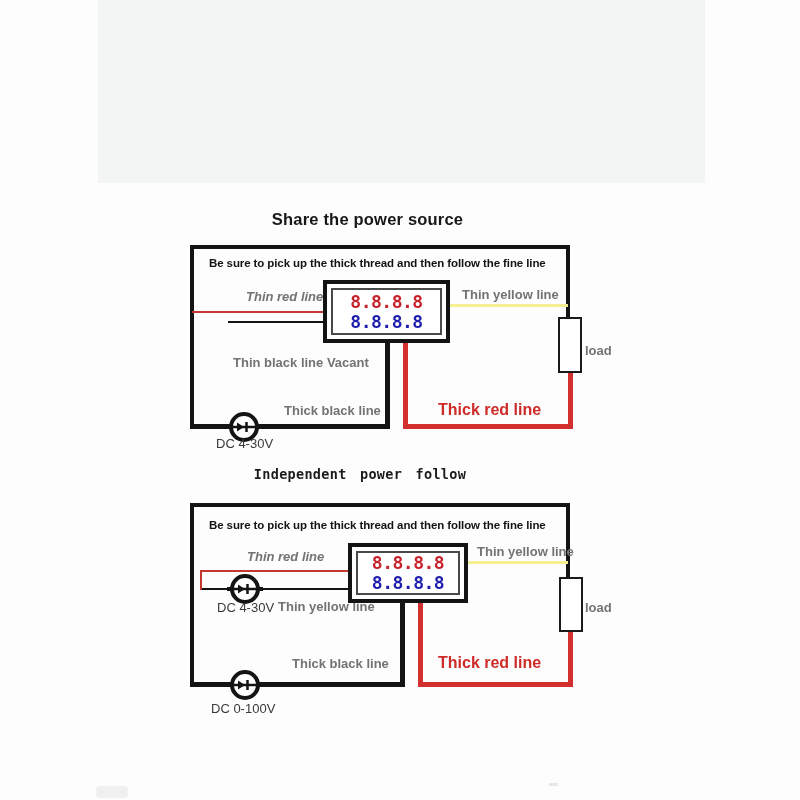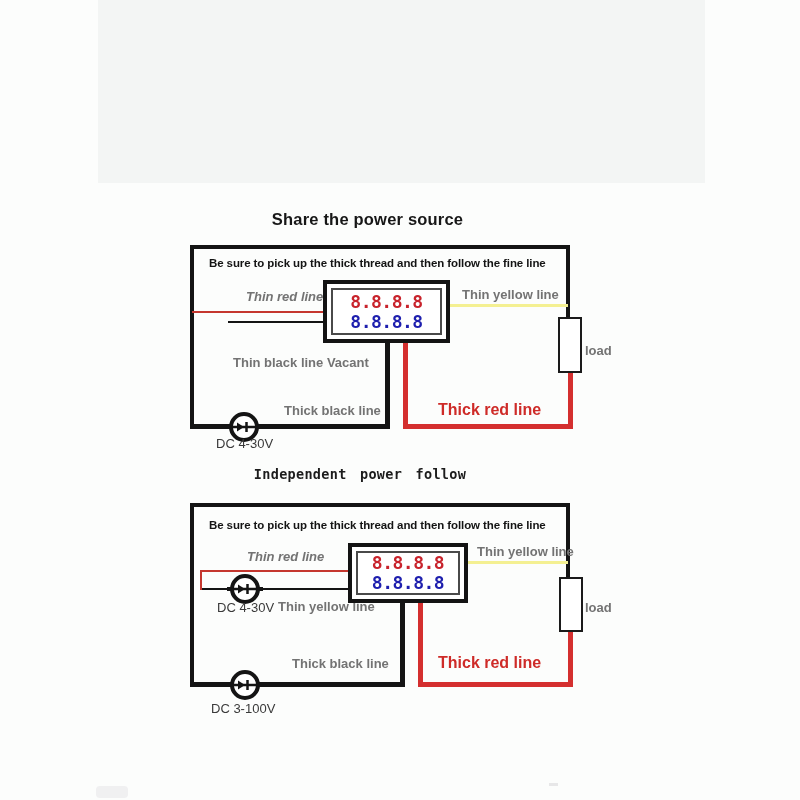--- a/index.html
+++ b/index.html
@@ -136,16 +136,16 @@
       </div>
     </div>
 
     <svg class="abs" style="left:227px;top:667px;" width="36" height="36" viewBox="0 0 36 36">
       <line x1="0" y1="18" x2="36" y2="18" stroke="#141414" stroke-width="4"></line>
       <circle cx="18" cy="18" r="13" fill="#ffffff" stroke="#141414" stroke-width="4"></circle>
       <line x1="7" y1="18" x2="29" y2="18" stroke="#141414" stroke-width="2.5"></line>
       <path d="M11,13.5 L18,18 L11,22.5 Z" fill="#141414"></path>
       <line x1="20.5" y1="13" x2="20.5" y2="23" stroke="#141414" stroke-width="2.5"></line>
     </svg>
-    <div class="abs lbl-plain" style="left:211px;top:701px;">DC 3-100V</div>
+    <div class="abs lbl-plain" style="left:211px;top:701px;">DC 0-100V</div>
   </div>
 
 </div>
 
 </body></html>

